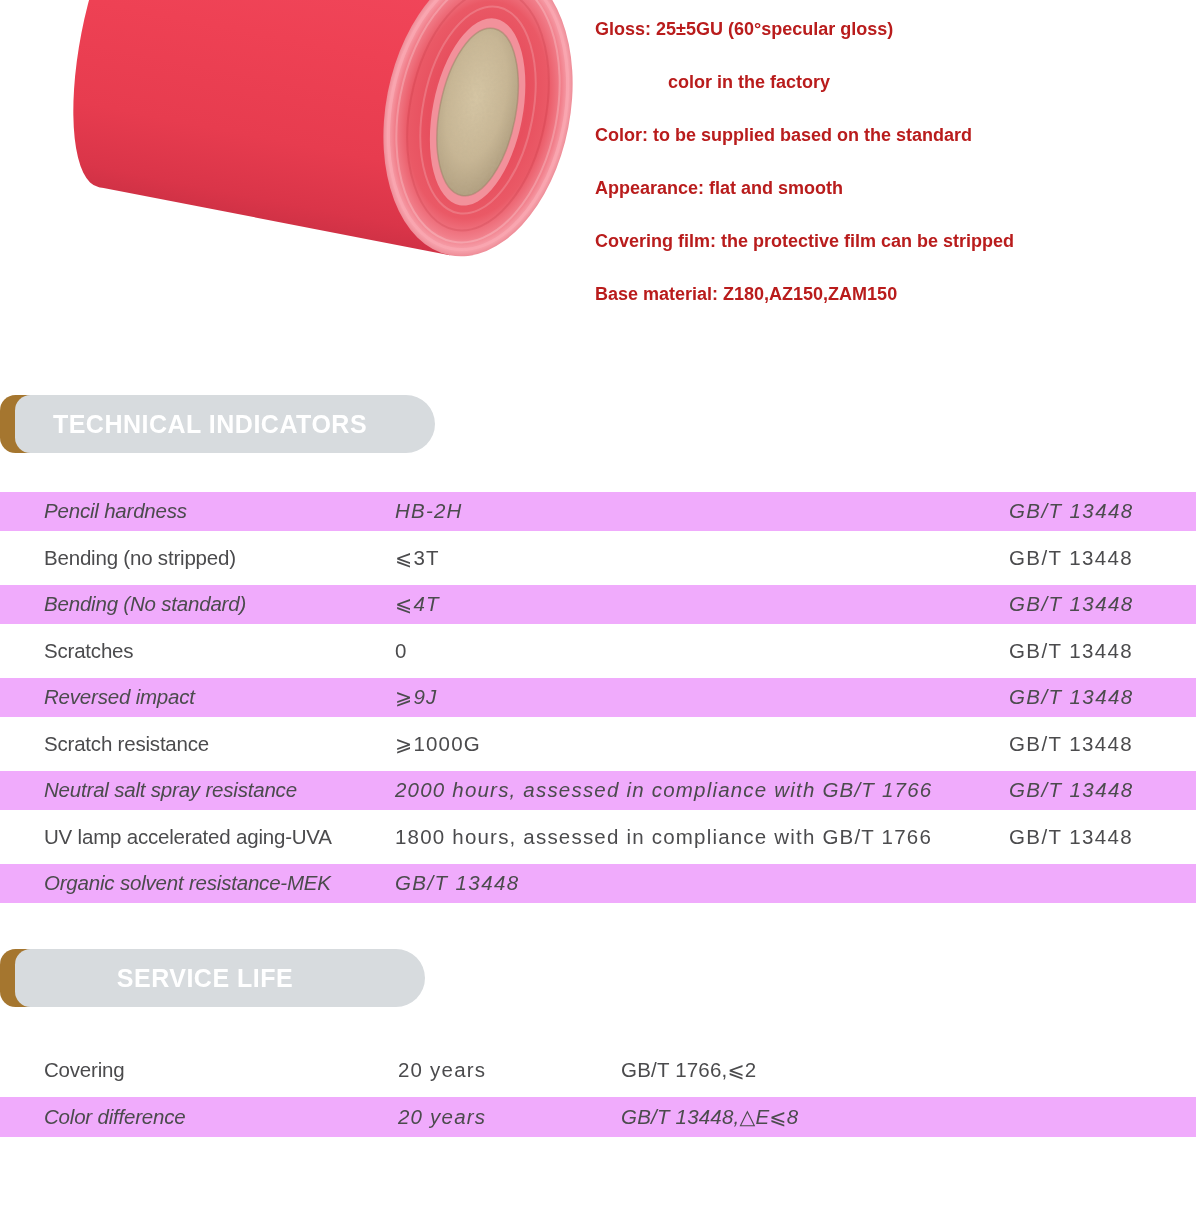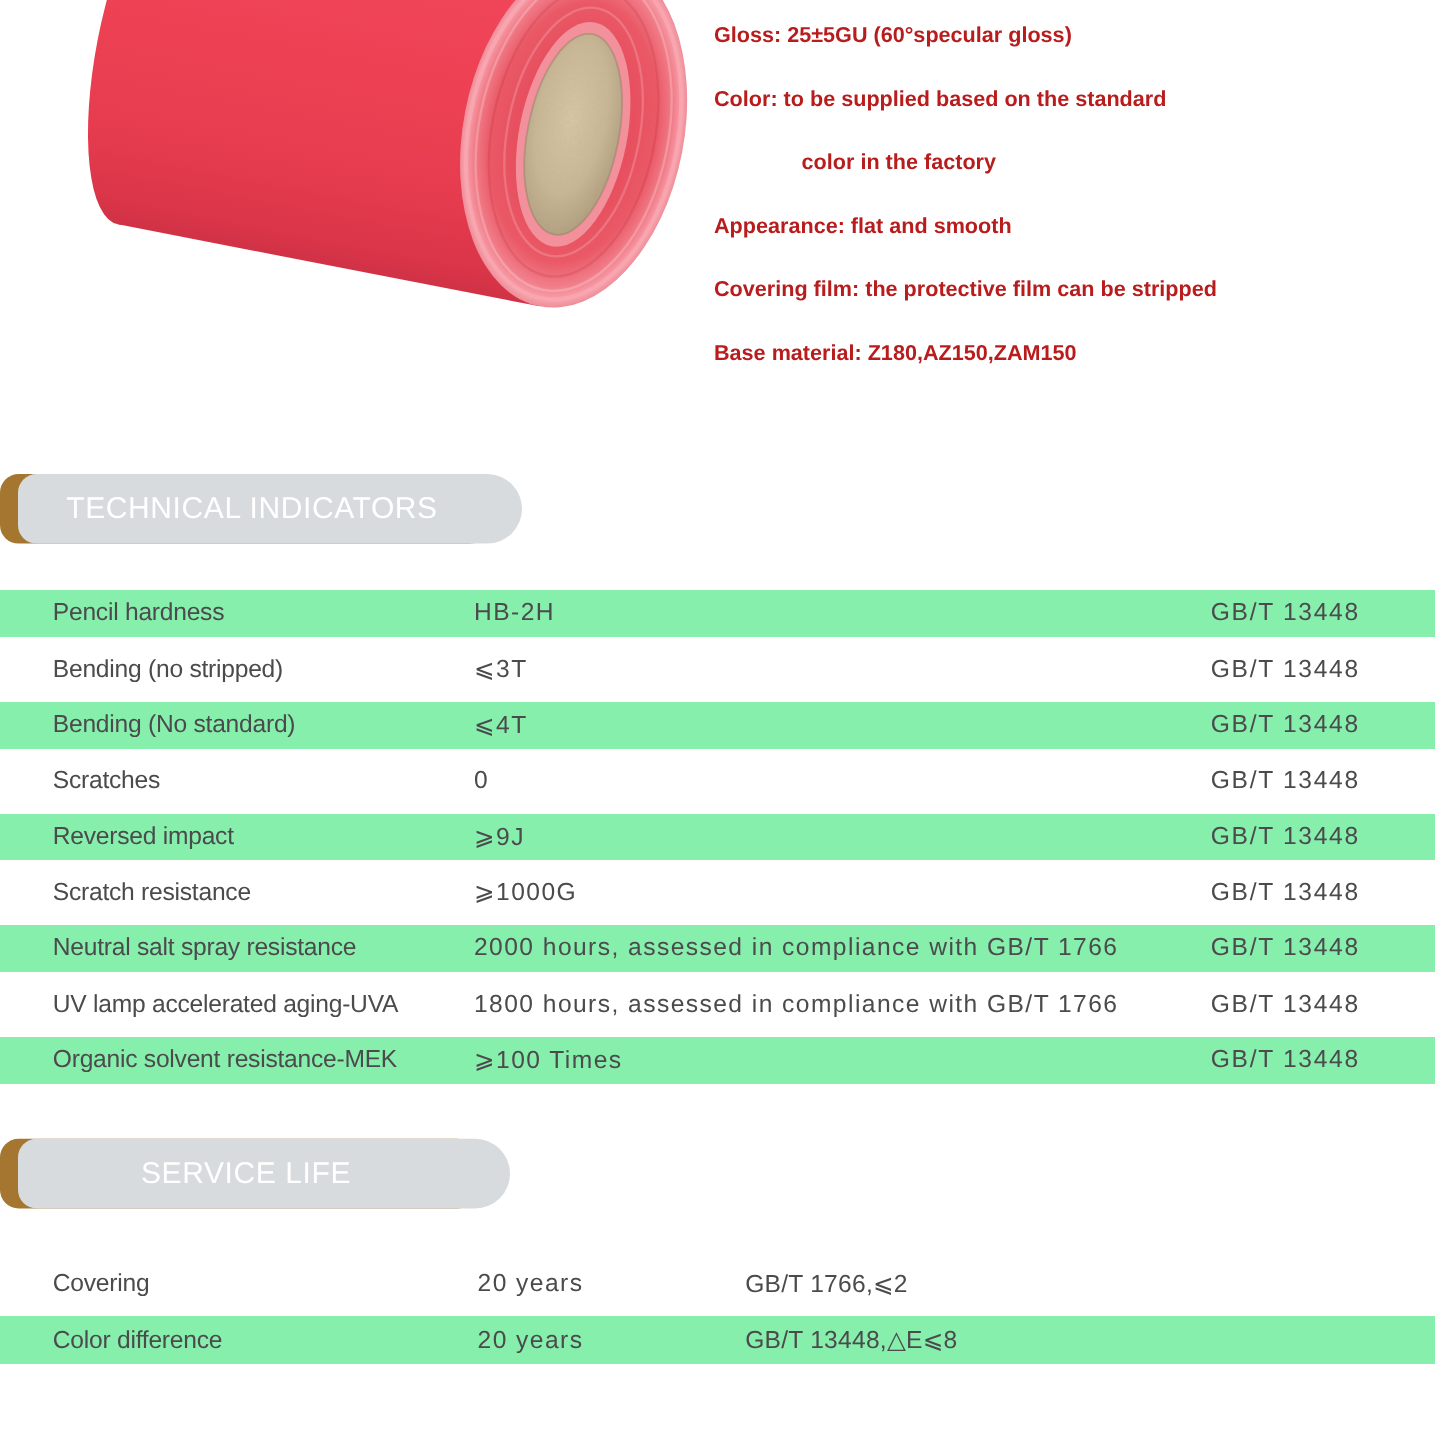--- a/index.html
+++ b/index.html
@@ -16,34 +16,34 @@
   .banner{
     position:absolute;left:0;height:58px;background:#a5762f;z-index:0;
     border-radius:16px 30px 30px 16px;
     display:flex;align-items:center;justify-content:center;
   }
   .banner::before{
     content:"";position:absolute;inset:0;z-index:-1;
     background:#d7dbde;border-radius:inherit;
     transform:translateX(15px);
   }
-  .banner-title{color:#ffffff;font-weight:normal;font-size:25px;letter-spacing:.5px;white-space:nowrap;}
+  .banner-title{color:#ffffff;font-weight:bold;font-size:25px;letter-spacing:.5px;white-space:nowrap;}
   .banner-tech{top:395px;width:420px;}
   .banner-service{top:949px;width:410px;}
   
   .spec-table{position:absolute;left:0;width:1196px;}
   .tbl-tech{top:488px;}
   .tbl-service{top:1047px;}
   .row{
     display:grid;align-items:center;height:46.5px;box-sizing:border-box;
     padding:3.5px 0;background:transparent;
   }
   .tbl-tech .row{grid-template-columns:395px 614px auto;}
   .tbl-service .row{grid-template-columns:398px 223px auto;}
-  .row.gray{background:#86efac;background-clip:content-box;}
+  .row.gray{background:#f0abfc;background-clip:content-box;font-style:italic;}
   .cell{font-size:20.5px;color:#4b4b4d;white-space:nowrap;overflow:visible;}
   .cell.label{padding-left:44px;letter-spacing:-0.2px;}
   .cell.value{letter-spacing:1.2px;}
   .cell.standard{letter-spacing:1.4px;}
   .cell.years{letter-spacing:1.2px;}
   .cell.desc{letter-spacing:.2px;}
 </style>
 </head>
 <body>
 
@@ -97,22 +97,22 @@
 
         <ellipse cx="478" cy="112" rx="38" ry="85" fill="url(#coreGrad)"></ellipse>
         <ellipse cx="478" cy="112" rx="38" ry="85" fill="#c9b795" filter="url(#speckle)" opacity="0.45"></ellipse>
         <ellipse cx="478" cy="112" rx="38" ry="85" fill="none" stroke="rgba(150,130,100,0.5)" stroke-width="1.5"></ellipse>
       </g>
     </svg>
   </div>
 
   <div class="specs">
     <div class="spec-line">Gloss: 25±5GU (60°specular gloss)</div>
+    <div class="spec-line indent">color in the factory</div>
     <div class="spec-line">Color: to be supplied based on the standard</div>
-    <div class="spec-line indent">color in the factory</div>
     <div class="spec-line">Appearance: flat and smooth</div>
     <div class="spec-line">Covering film: the protective film can be stripped</div>
     <div class="spec-line">Base material: Z180,AZ150,ZAM150</div>
   </div>
 
   <div class="banner banner-tech">
     <span class="banner-title">TECHNICAL INDICATORS</span>
   </div>
 
   <div class="spec-table tbl-tech">
@@ -151,21 +151,20 @@
       <span class="cell value">2000 hours, assessed in compliance with GB/T 1766</span>
       <span class="cell standard">GB/T 13448</span>
     </div>
     <div class="row">
       <span class="cell label">UV lamp accelerated aging-UVA</span>
       <span class="cell value">1800 hours, assessed in compliance with GB/T 1766</span>
       <span class="cell standard">GB/T 13448</span>
     </div>
     <div class="row gray">
       <span class="cell label">Organic solvent resistance-MEK</span>
-      <span class="cell value">⩾100 Times</span>
       <span class="cell standard">GB/T 13448</span>
     </div>
   </div>
 
   <div class="banner banner-service">
     <span class="banner-title">SERVICE LIFE</span>
   </div>
 
   <div class="spec-table tbl-service">
     <div class="row">

